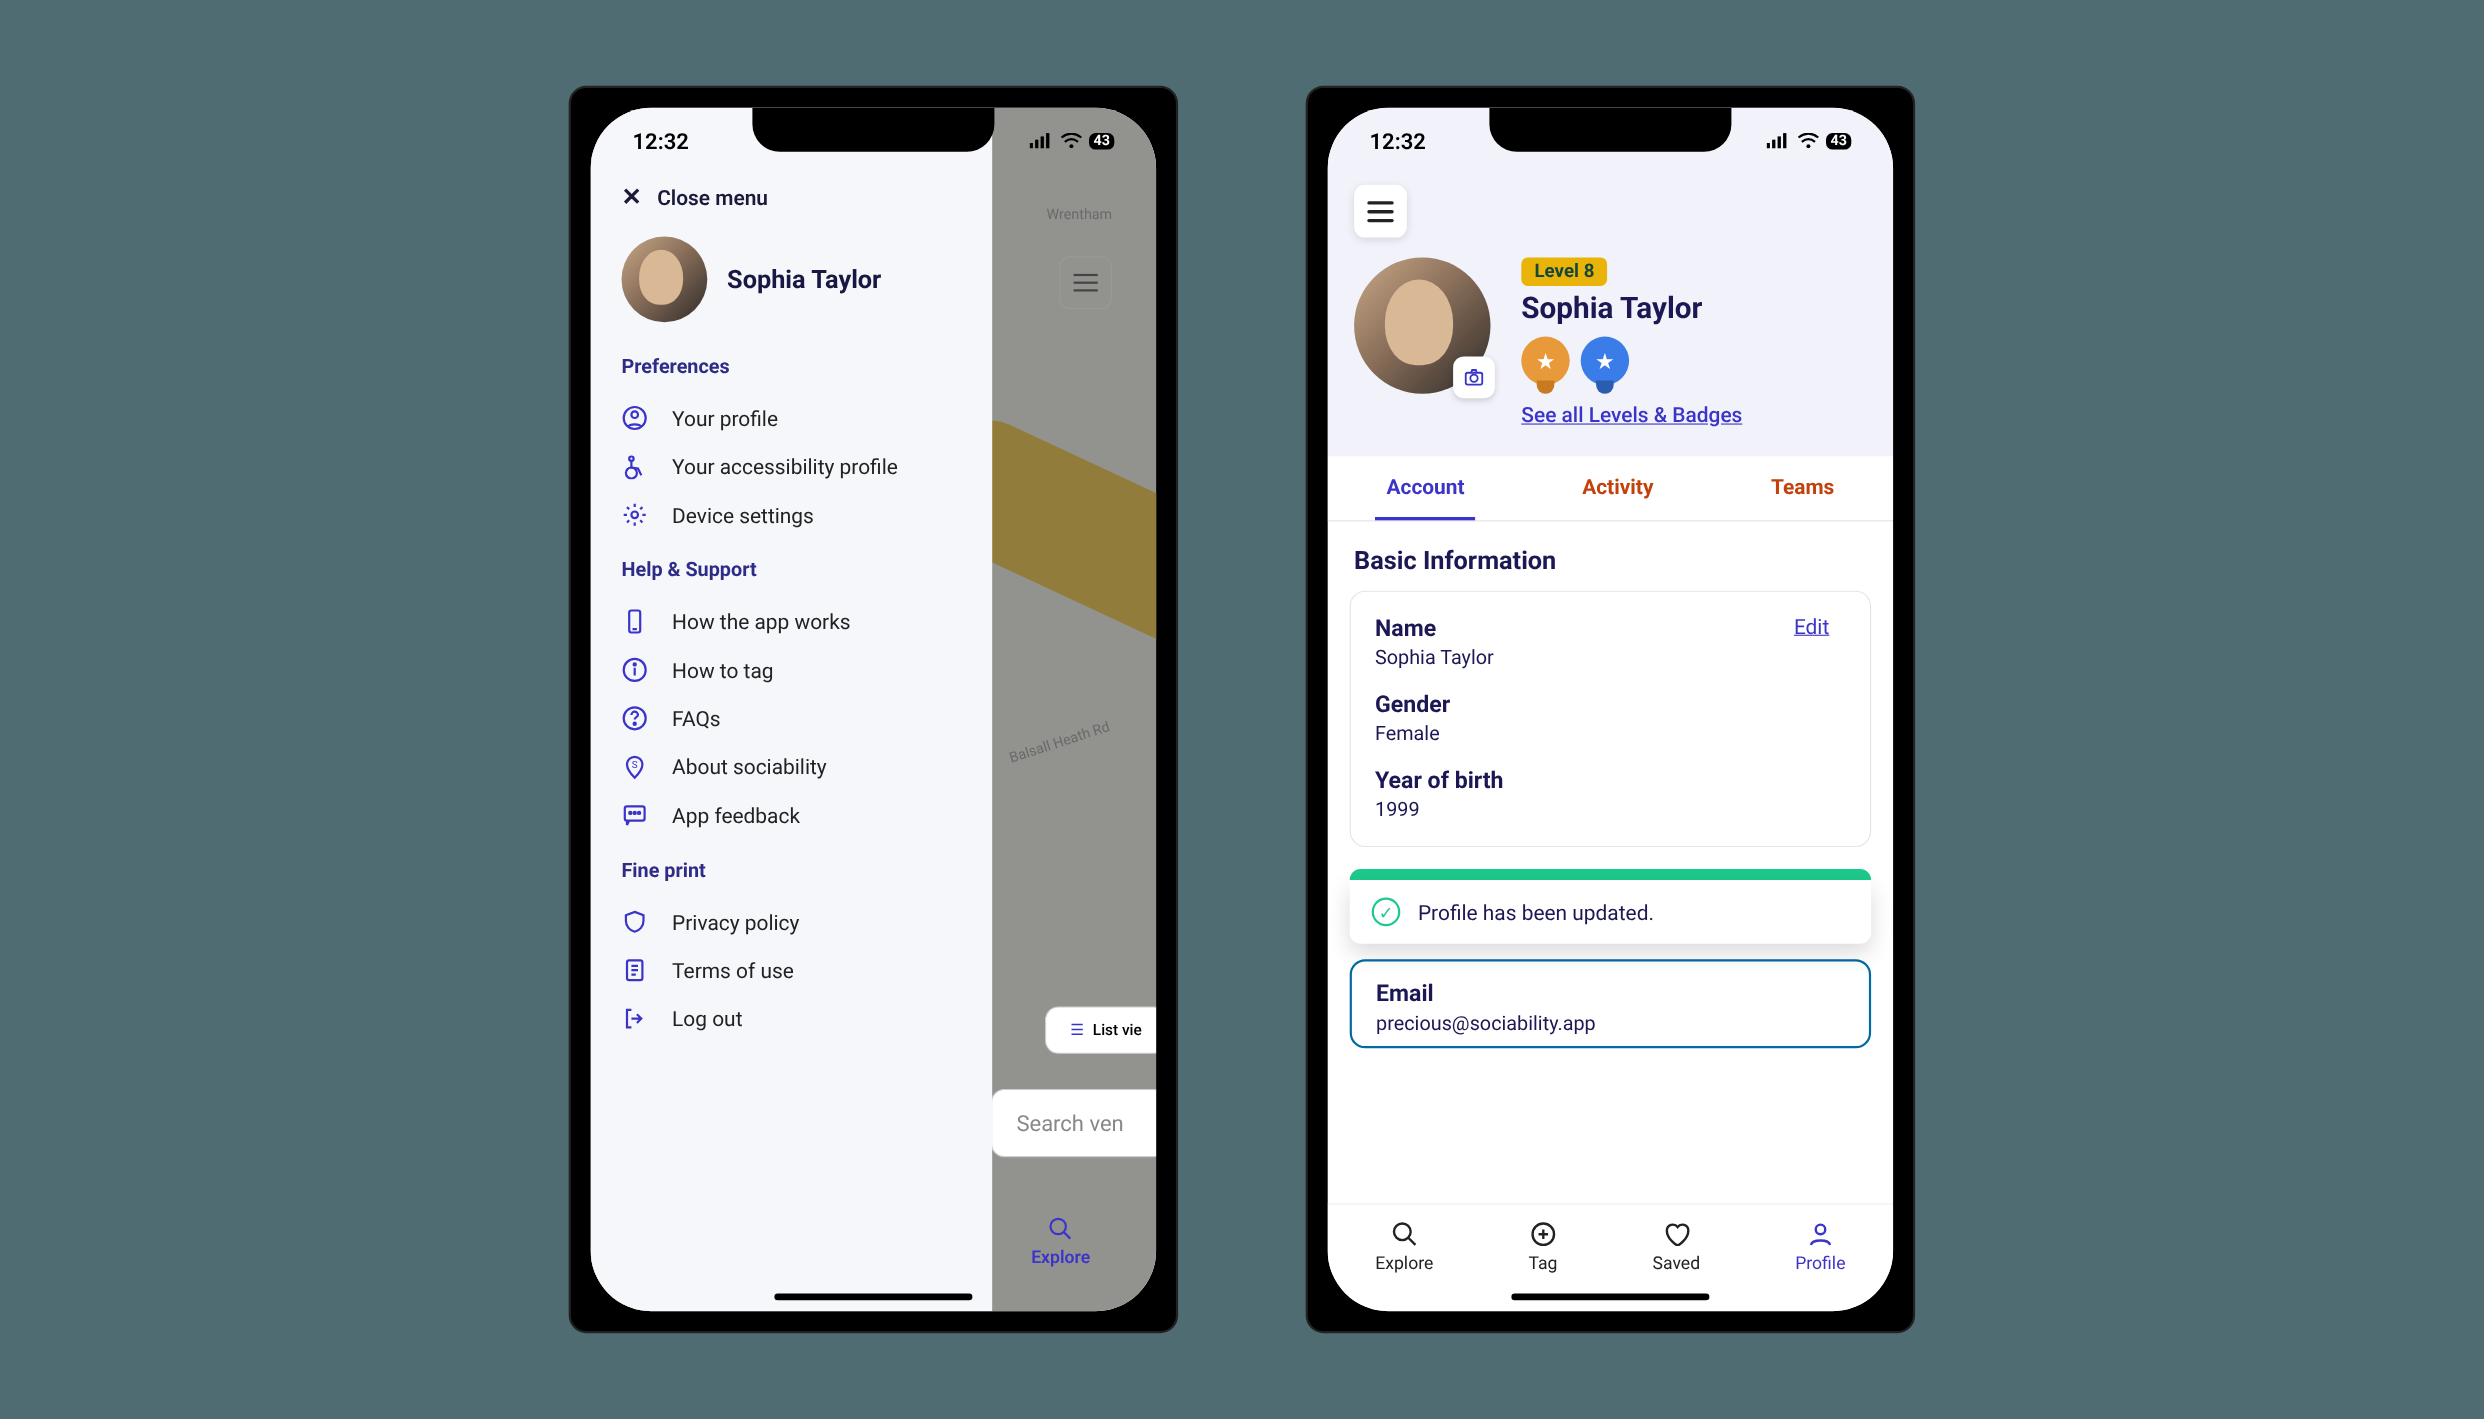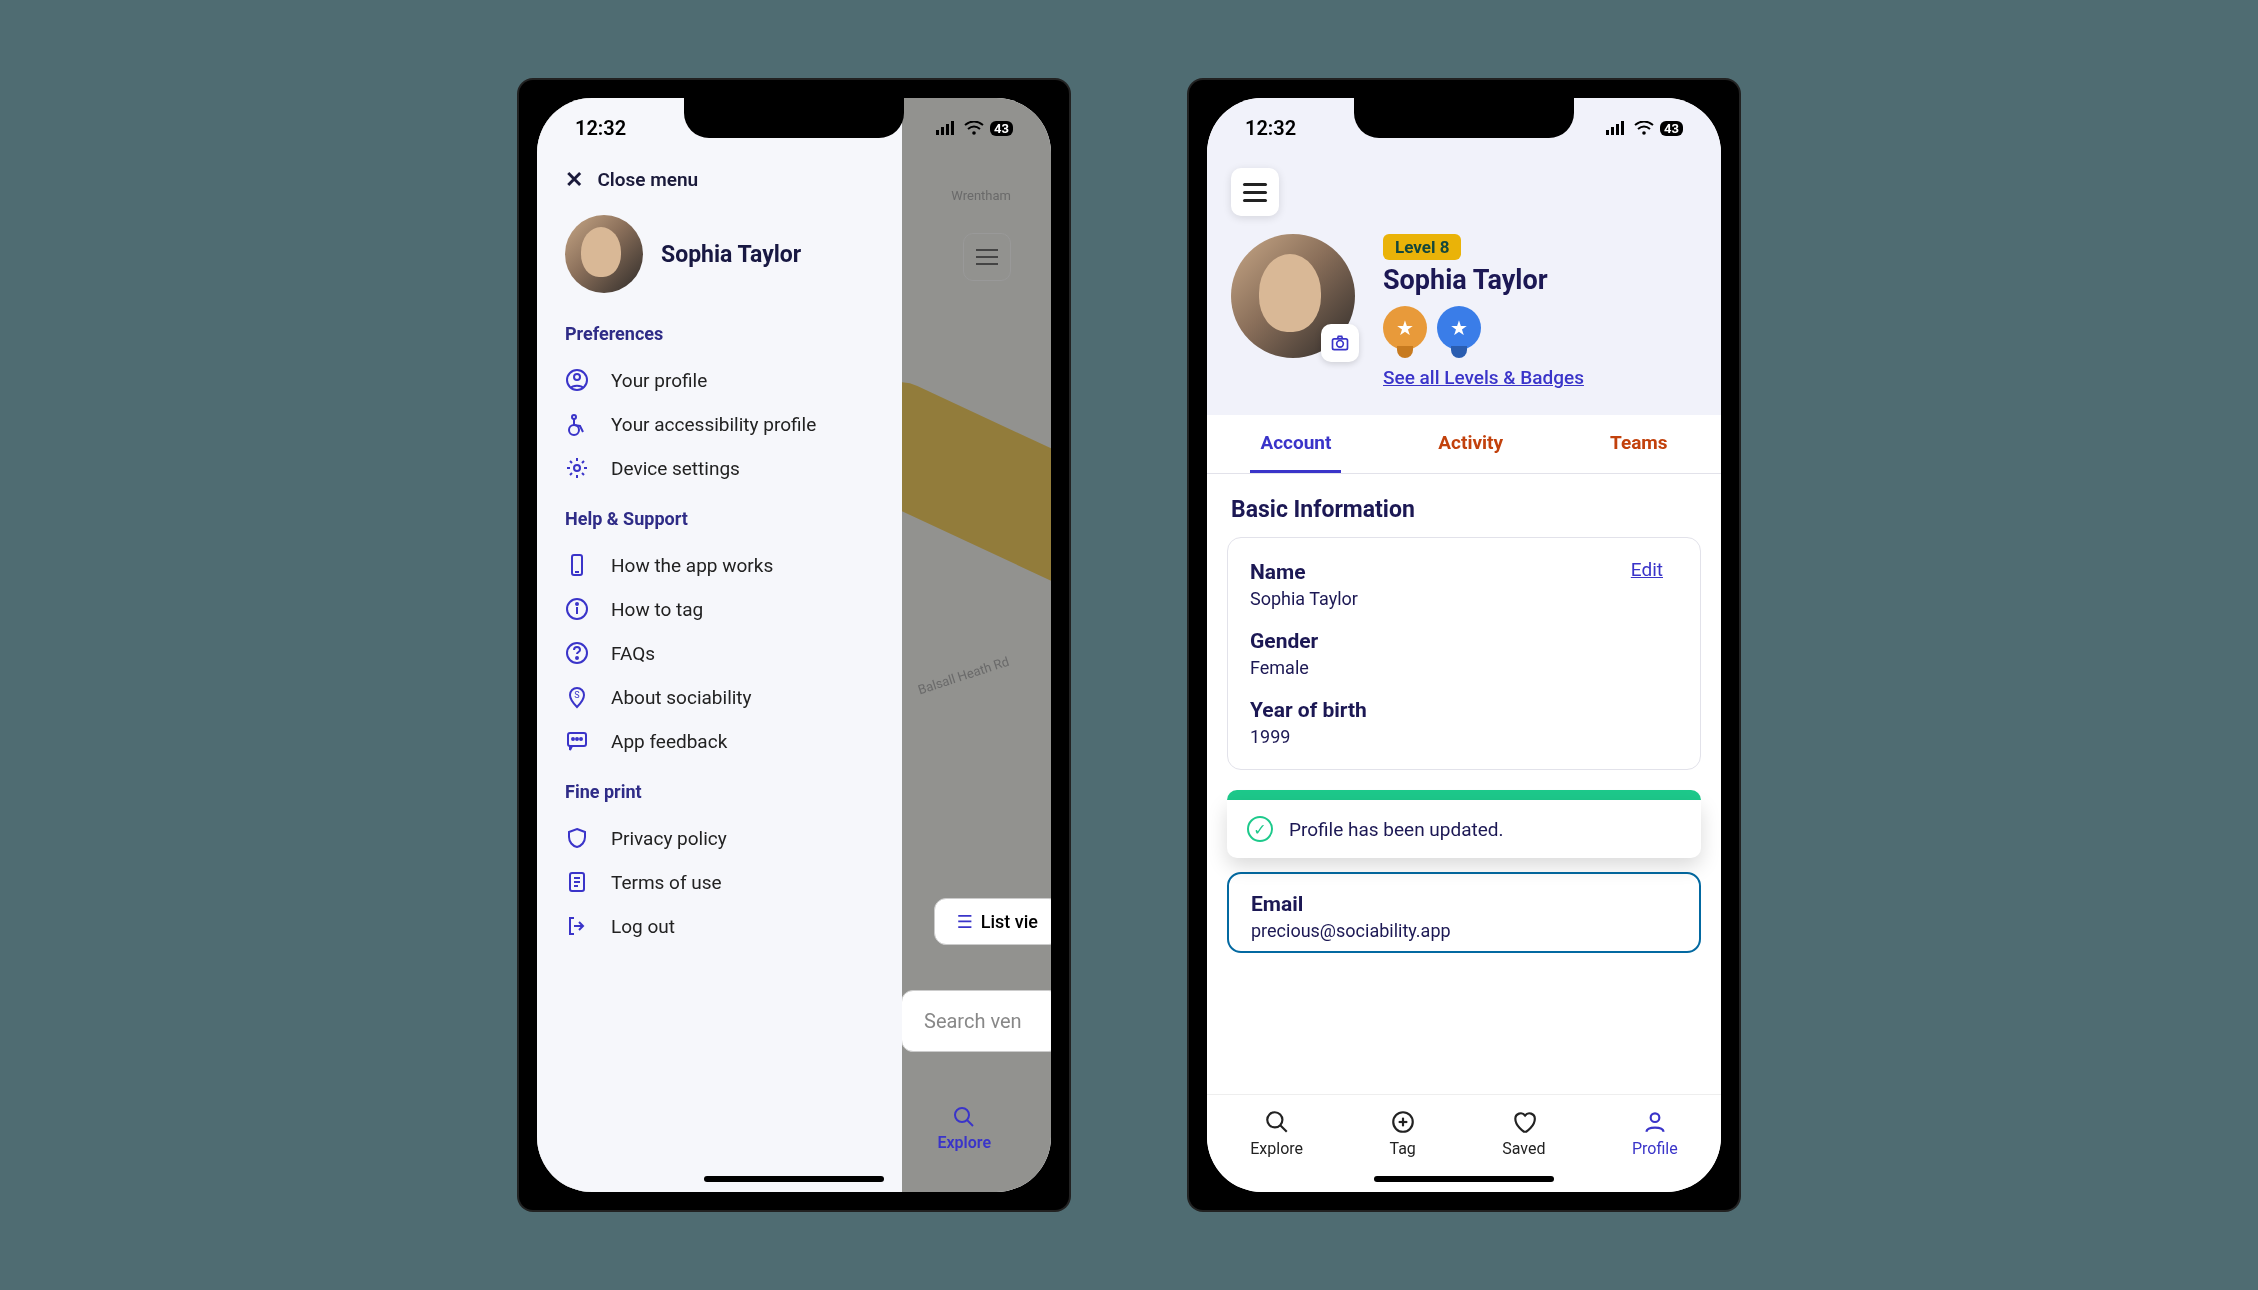--- a/index.html
+++ b/index.html
@@ -100,26 +100,26 @@
     display:flex;
     flex-direction:column;
     justify-content:center;
     align-items:center;
     gap:5px;
     z-index:5;
   }
   .p1-hamburger span { width:22px; height:2px; background:#444; }
   .p1-listview {
     position:absolute;
-    bottom:247px; right:-10px;
+    bottom:234px; right:-10px;
     background:#fff;
     border:1px solid #ccc;
     border-radius:12px;
     padding:12px 22px;
-    font-size:18px;
+    font-size:14px;
     font-weight:500;
     z-index:5;
   }
   .p1-search {
     position:absolute;
     bottom:140px; right:-10px;
     background:#fff;
     border:1px solid #ccc;
     border-radius:12px;
     padding:18px 22px;

